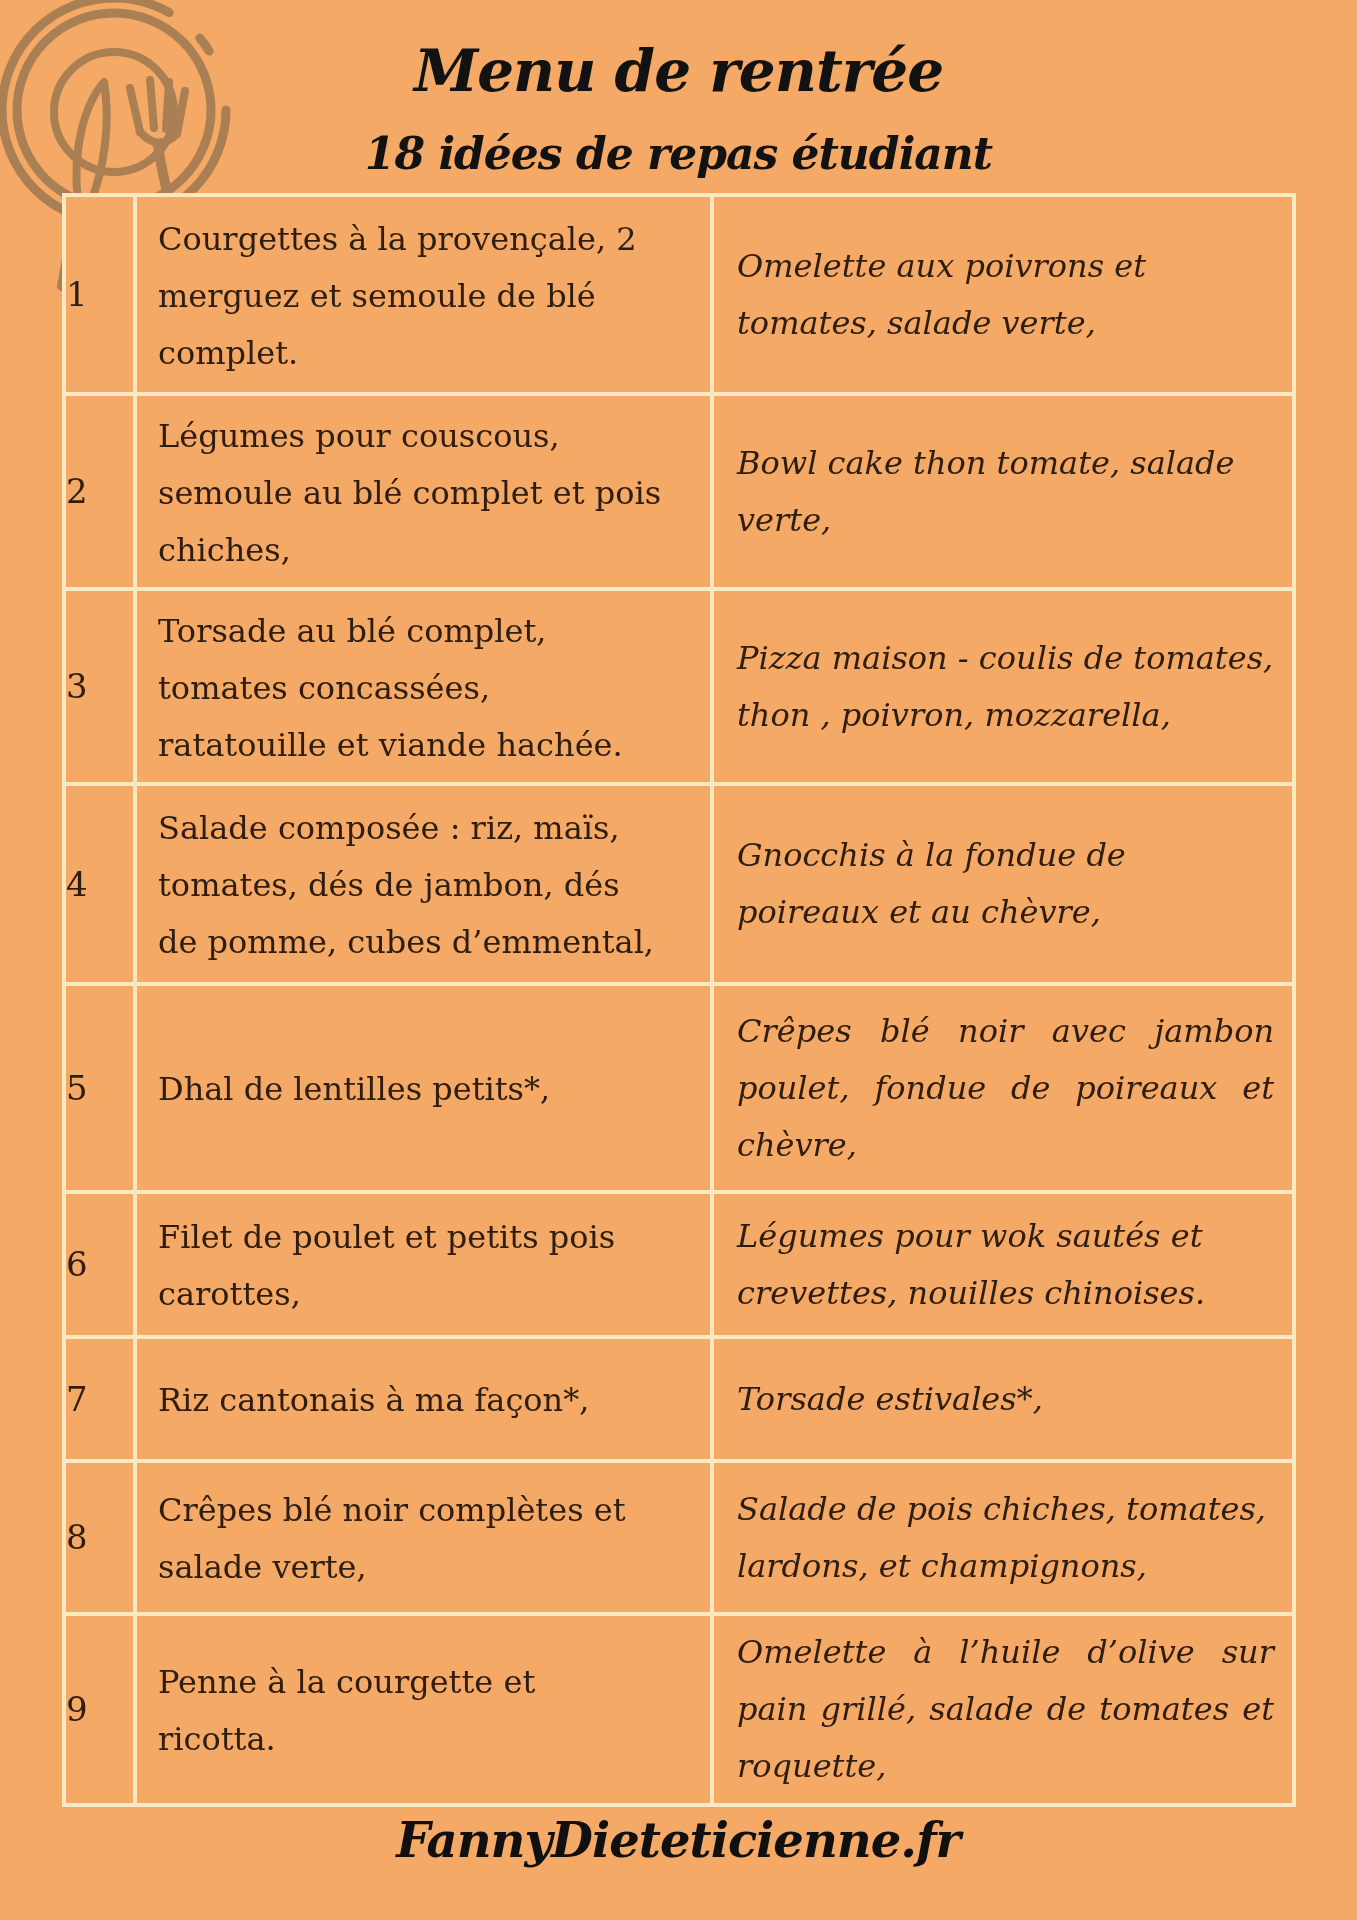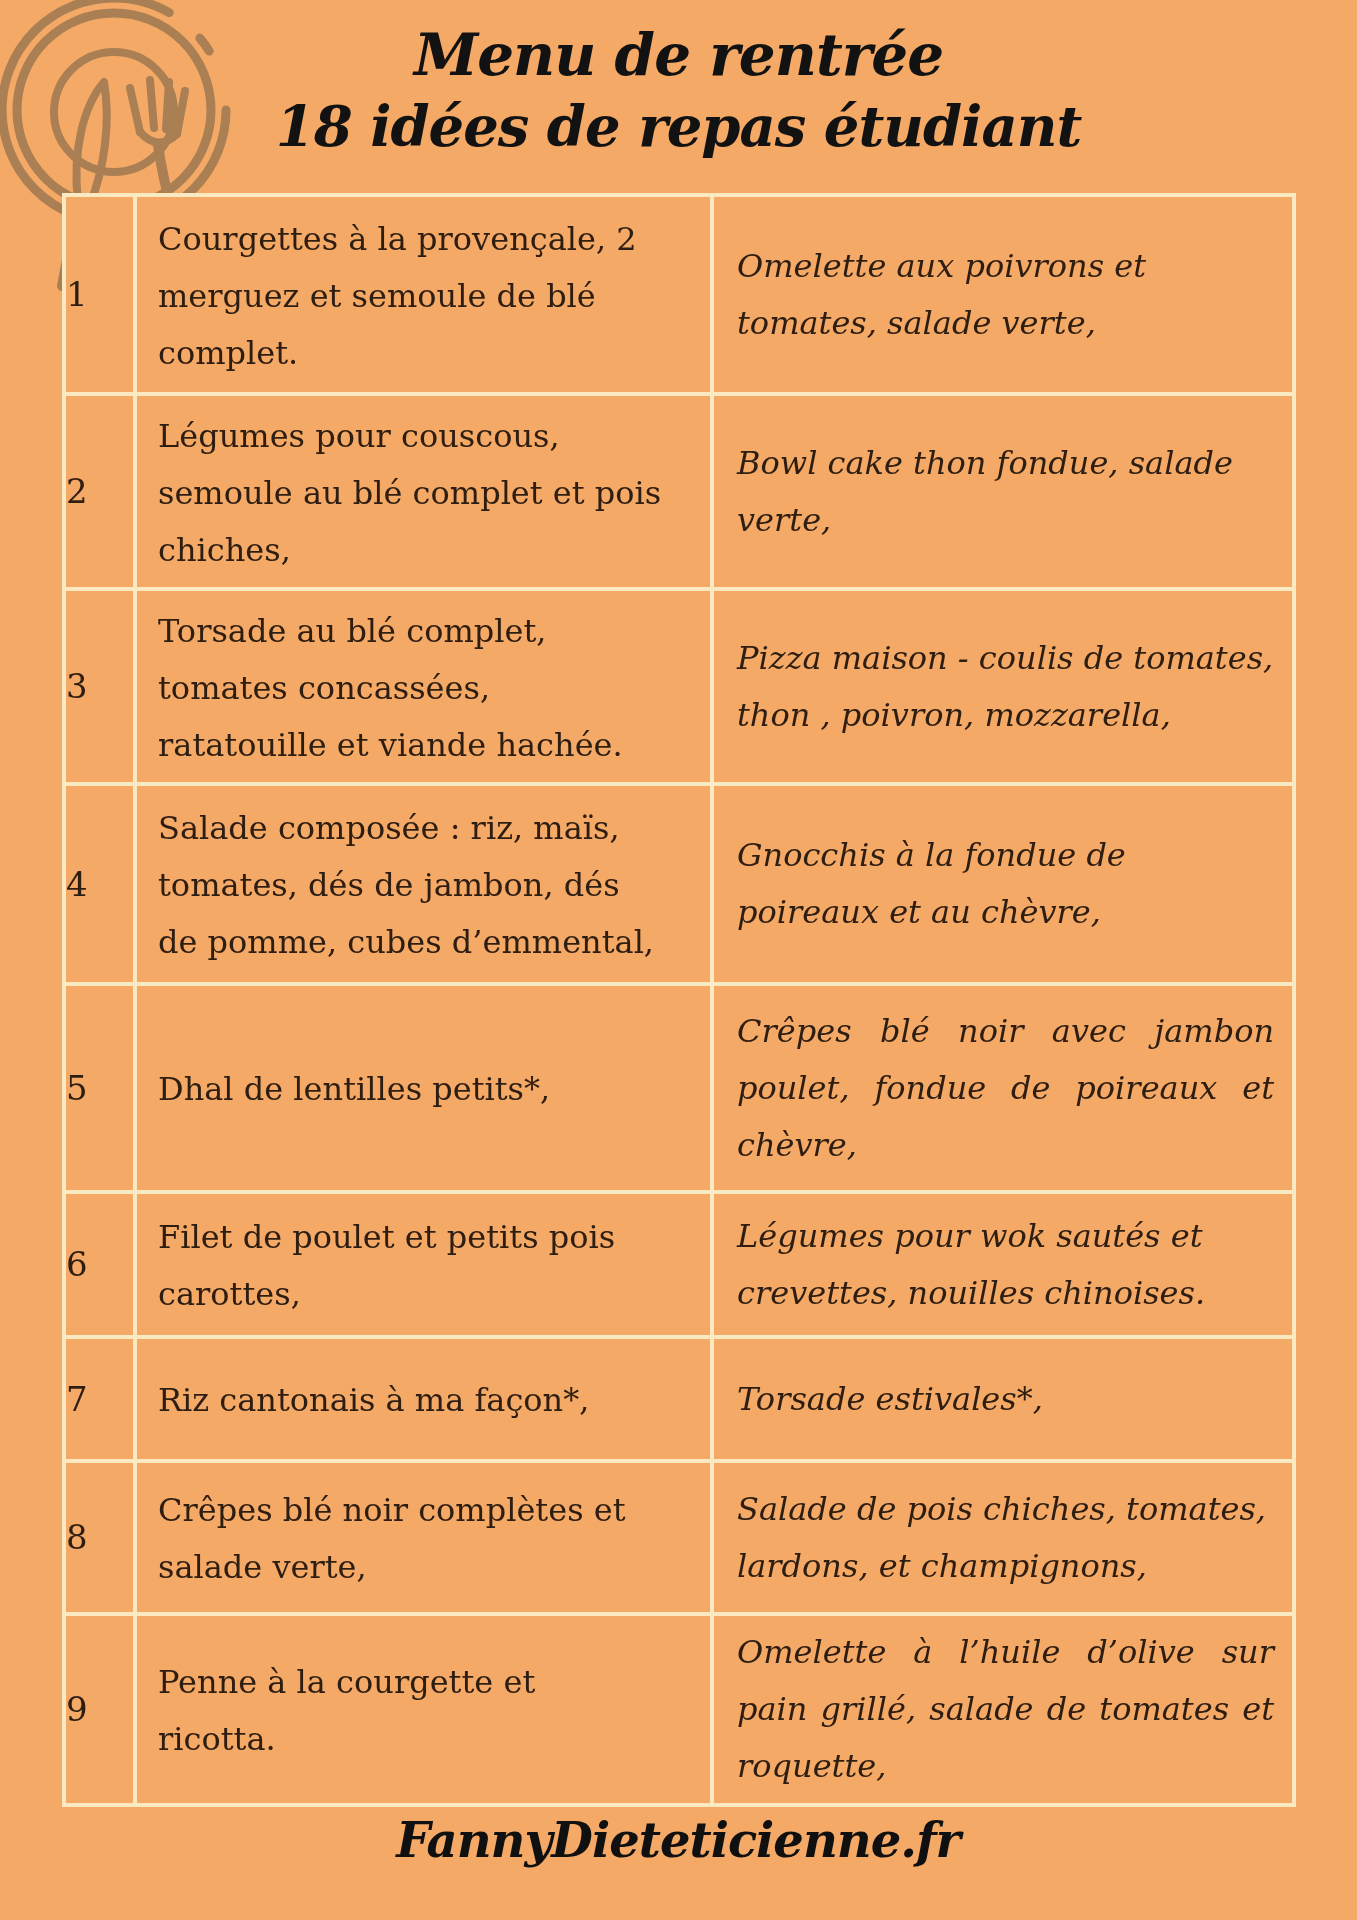--- a/index.html
+++ b/index.html
@@ -7,24 +7,24 @@
     width:1357px;height:1920px;position:relative;overflow:hidden;
     background:#f4a966;
     font-family:"DejaVu Serif", serif;
     color:#2e1d11;
   }
   
   .logo{position:absolute;top:-10px;left:-8px;width:272px;height:332px;opacity:.82;}
   
   .title-block{position:absolute;left:0;right:0;top:18px;text-align:center;color:#121212;}
   .title-line1{
-    font-size:58px;font-weight:bold;font-style:italic;letter-spacing:-1px;line-height:74px;
+    font-size:58px;font-weight:bold;font-style:italic;letter-spacing:-1px;line-height:74px;margin-top:16px;
   }
   .title-line2{
-    font-size:56px;font-weight:bold;font-style:italic;letter-spacing:-1px;line-height:68px;
+    font-size:44px;font-weight:bold;font-style:italic;letter-spacing:-1px;line-height:68px;margin-top:12px;
   }
   
   .menu-table{
     position:absolute;left:62px;top:193px;
     display:grid;
     grid-template-columns:67px 573px 578px;
     grid-template-rows:195px 191px 191px 196px 204px 141px 120px 149px 187px;
     gap:4px;
     background:#fbe9c2;
     border:4px solid #fbe9c2;
@@ -78,21 +78,21 @@
       </div><div class="cell dish-left">
         <p>Courgettes à la provençale, 2 merguez et semoule de blé complet.</p>
       </div><div class="cell dish-right">
         <p>Omelette aux poivrons et tomates, salade verte,</p>
       </div></div>
     <div class="row"><div class="cell num">
         <p>2</p>
       </div><div class="cell dish-left">
         <p>Légumes pour couscous, semoule au blé complet et pois chiches,</p>
       </div><div class="cell dish-right">
-        <p>Bowl cake thon fondue, salade verte,</p>
+        <p>Bowl cake thon tomate, salade verte,</p>
       </div></div>
     <div class="row"><div class="cell num">
         <p>3</p>
       </div><div class="cell dish-left">
         <p>Torsade au blé complet, tomates concassées, ratatouille et viande hachée.</p>
       </div><div class="cell dish-right">
         <p>Pizza maison - coulis de tomates, thon , poivron, mozzarella,</p>
       </div></div>
     <div class="row"><div class="cell num">
         <p>4</p>

